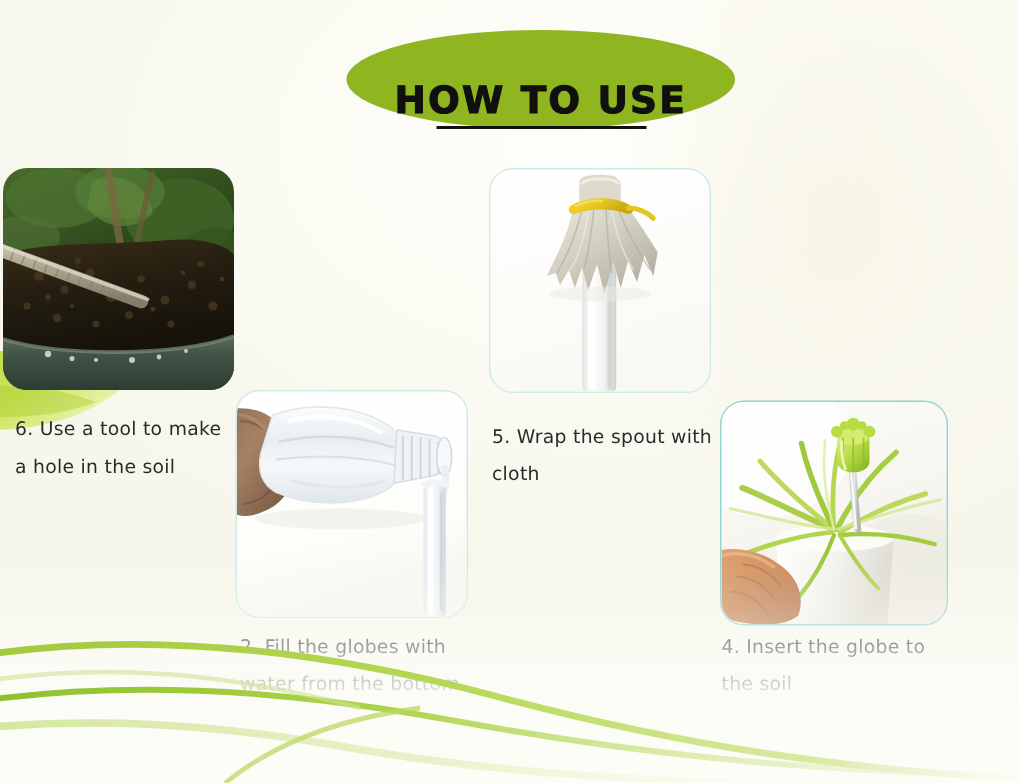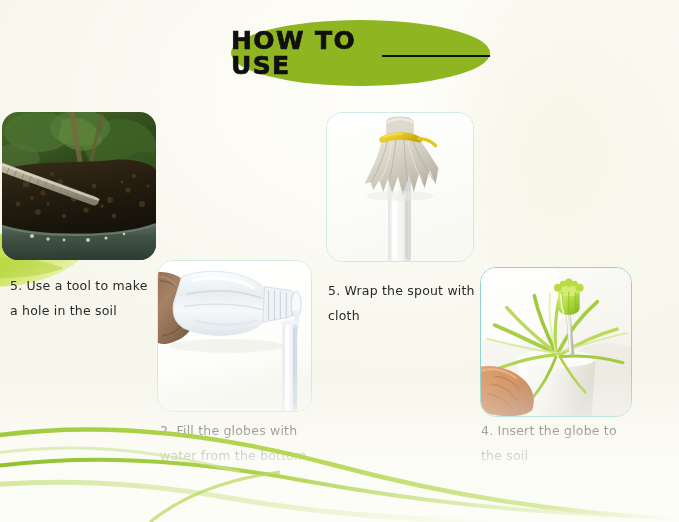--- a/index.html
+++ b/index.html
@@ -63,23 +63,23 @@
   .title-ellipse {
     position: absolute;
     inset: 0;
     border-radius: 50%;
     background: #8fb521;
   }
   .title-text {
     position: absolute;
     inset: 0;
     display: flex;
-    flex-direction: row;
+    flex-direction: column;
     align-items: center;
-    justify-content: space-between;
+    justify-content: flex-end;
   }
   .title-text .label {
     font-family: "DejaVu Sans", sans-serif;
     font-weight: 900;
     font-size: 25px;
     letter-spacing: 1.4px;
     color: #101010;
     line-height: 1;
     -webkit-text-stroke: 0.7px #101010;
   }
@@ -461,21 +461,21 @@
       <path d="M-8,102 C8,96 28,100 42,112 C52,120 56,132 52,144 C44,152 18,152 2,146 C-8,142 -12,120 -8,102 Z" fill="url(#p4hand)"></path>
       <g stroke="#a86c42" stroke-width="1.4" fill="none" opacity="0.5">
         <path d="M10,118 C20,118 30,124 36,134"></path>
         <path d="M6,128 C16,128 26,134 32,144"></path>
         <path d="M14,110 C24,110 34,116 40,124"></path>
       </g>
       <path d="M0,104 C12,100 26,104 36,112" stroke="#f0c396" stroke-width="2.2" fill="none" opacity="0.6"></path>
     </svg>
   </div>
 
-  <div class="caption" id="caption-1">5. Use a tool to make
+  <div class="caption" id="caption-1">6. Use a tool to make
 a hole in the soil</div>
   <div class="caption" id="caption-2">2. Fill the globes with
 water from the bottom</div>
   <div class="caption" id="caption-3">5. Wrap the spout with
 cloth</div>
   <div class="caption" id="caption-4">4. Insert the globe to
 the soil</div>
 
   <div class="bg-wash-bottom"></div>
 

